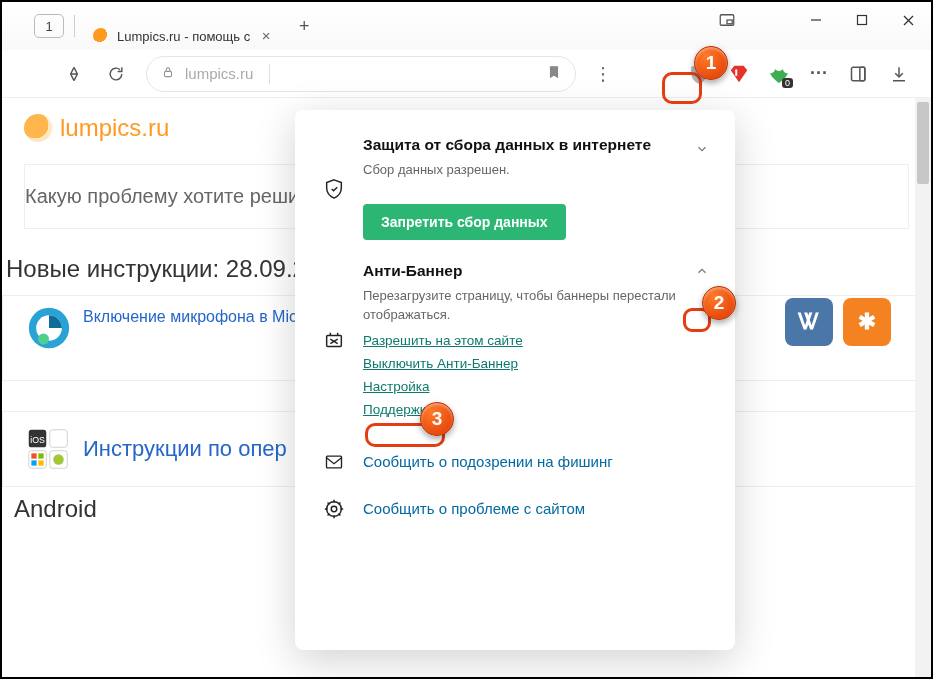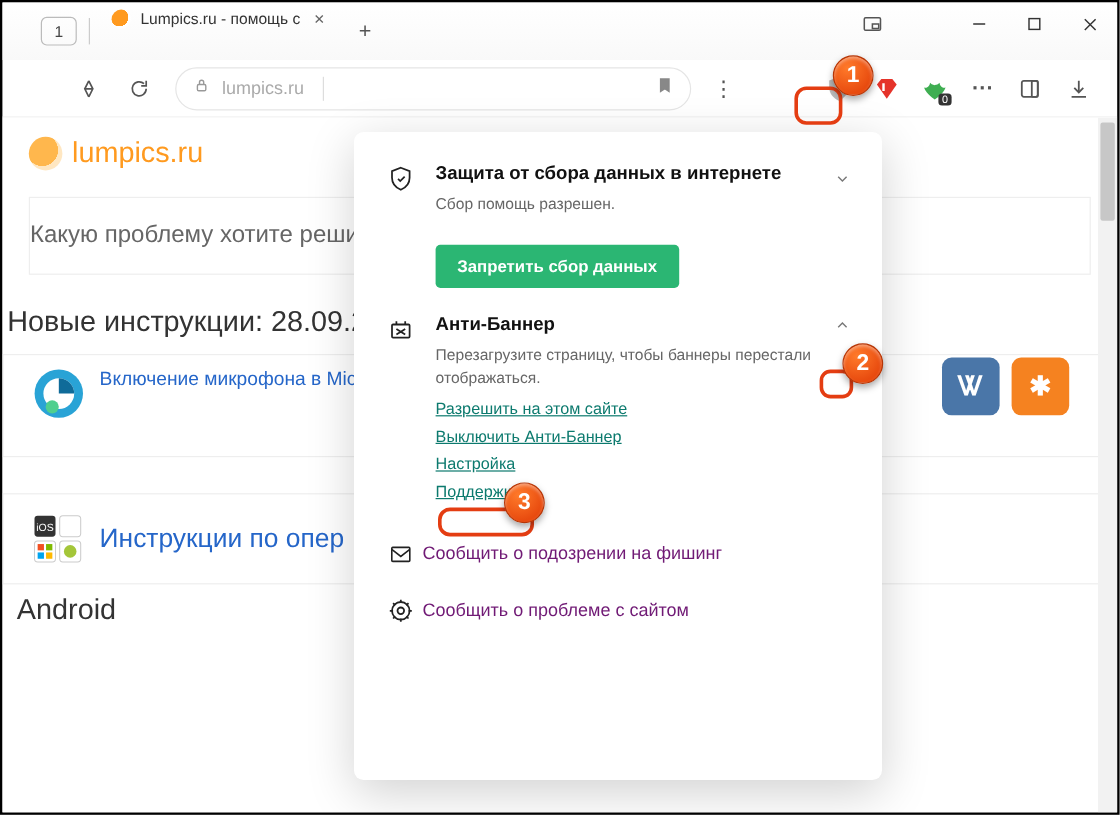--- a/index.html
+++ b/index.html
@@ -2,21 +2,21 @@
 <html><head>
 <meta charset="utf-8">
 <style>
   * { box-sizing: border-box; margin: 0; padding: 0; font-family: Arial, "Segoe UI", sans-serif; }
   body { width: 933px; height: 679px; background: #fff; position: relative; border: 2px solid #000; overflow: hidden; }
 
   
   .title-bar { height: 48px; display: flex; align-items: center; background: linear-gradient(#fff,#f9f9f9); position: relative; }
   .tab-count { width: 30px; height: 24px; margin-left: 32px; border: 1px solid #bbb; border-radius: 5px; display: flex; align-items: center; justify-content: center; font-size: 13px; color: #444; }
   .tab-sep { width: 1px; height: 22px; background: #ccc; margin: 0 10px; }
-  .tab { display: flex; align-items: flex-start; gap: 8px; height: 36px; padding: 0 4px 0 8px; border-radius: 4px; min-width:190px; }
+  .tab { display: flex; align-items: flex-end; gap: 8px; height: 36px; padding: 0 4px 0 8px; border-radius: 4px; min-width:190px; }
   .tab .favicon { width: 16px; height: 16px; border-radius: 50%; background: radial-gradient(circle at 40% 40%, #ff9a1f 55%, #fff 56%); }
   .tab-title { font-size: 13px; color: #333; white-space: nowrap; overflow: hidden; text-overflow: ellipsis; max-width: 140px; }
   .tab-close { width: 16px; color:#666;font-size:15px; cursor:pointer; text-align:center;}
   .new-tab { width: 28px; height: 28px; margin-left: 12px; border-radius: 4px; display:flex;align-items:center;justify-content:center;font-size:18px;color:#555;cursor:pointer;}
   .win-controls { position: absolute; right: 0; top: 0; display: flex; }
   .win-btn { width: 46px; height: 36px; display:flex;align-items:center;justify-content:center; }
   .win-btn svg { stroke:#333; stroke-width:1.2; fill:none; }
   .pip { position:absolute; top:6px; right:192px; }
 
   
@@ -50,30 +50,30 @@
   .instr-row a { color:#2566c9; text-decoration:none;}
   .android-h { margin:8px 12px 8px; font-size:24px; color:#333; }
 
   .social { position:absolute; right:40px; top:200px; display:flex; gap:10px; }
   .social-btn { width:48px;height:48px;border-radius:8px;display:flex;align-items:center;justify-content:center;font-weight:bold;color:#fff;font-size:22px; }
   .vk { background:#4a76a8; }
   .ok { background:#f58220; }
 
   
   .popup { position:absolute; left:293px; top:108px; width:440px; height:540px; background:#fff; border-radius:8px; box-shadow:0 10px 40px rgba(0,0,0,.18); padding:26px 26px 10px; }
-  .p-row { display:flex; gap:16px; align-items:flex-start; margin-bottom:22px; position:relative;}
+  .p-row { display:flex; gap:16px; align-items:center; margin-bottom:22px; position:relative;}
   .p-icon { width:26px; flex-shrink:0; display:flex; justify-content:center; padding-top:2px; color:#222;}
   .p-icon svg { stroke:#222; stroke-width:1.6; fill:none; }
   .p-body { flex:1; }
   .p-title { font-size:15.5px; font-weight:700; color:#111; margin-bottom:6px; }
   .p-sub { font-size:13px; color:#666; line-height:1.5; }
   .chev { position:absolute; right:0; top:6px; color:#777; cursor:pointer; }
   .p-btn { display:inline-block; margin-top:24px; background:#2bb673; color:#fff; border:none; padding:10px 18px; border-radius:4px; font-size:14px; font-weight:600; cursor:pointer;}
   .p-link { display:block; color:#0c7a6e; font-size:13.5px; text-decoration:underline; margin-top:8px; }
-  .p-item { display:flex; align-items:center; gap:5px; padding:13px 0; font-size:15px; color:#701a75; font-weight:500; cursor:pointer;}
+  .p-item { display:flex; align-items:center; gap:16px; padding:13px 0; font-size:15px; color:#0369a1; font-weight:500; cursor:pointer;}
   .p-item .p-icon { padding-top:0; }
 
   
   .callout { position:absolute; width:34px;height:34px; border-radius:50%; background:radial-gradient(circle at 35% 30%, #ff7a2a, #e84b0f 70%); box-shadow:0 3px 6px rgba(0,0,0,.35), inset 0 2px 3px rgba(255,255,255,.4); color:#fff; font-weight:800; font-size:19px; display:flex;align-items:center;justify-content:center; border:1px solid #b53607;}
   .ring { position:absolute; border:3px solid #e43d12; border-radius:12px; pointer-events:none; }
 </style>
 </head>
 <body>
 
 <div class="title-bar">
@@ -235,21 +235,21 @@
 <div class="popup">
   <div class="p-row">
     <div class="p-icon">
       <svg width="22" height="22" viewBox="0 0 24 24">
           <path d="M12 2l8 3v6c0 5-3.5 9-8 11-4.5-2-8-6-8-11V5l8-3z"></path>
           <path d="M9.5 12l2 2 4-4"></path>
         </svg>
     </div>
     <div class="p-body">
       <div class="p-title">Защита от сбора данных в интернете</div>
-      <div class="p-sub">Сбор помощь разрешен.</div>
+      <div class="p-sub">Сбор данных разрешен.</div>
       <button class="p-btn">Запретить сбор данных</button>
     </div>
     <div class="chev">
       <svg width="14" height="14" viewBox="0 0 24 24" stroke="#777" stroke-width="2" fill="none">
           <path d="M6 9l6 6 6-6"></path>
         </svg>
     </div>
   </div>
 
   <div class="p-row">

